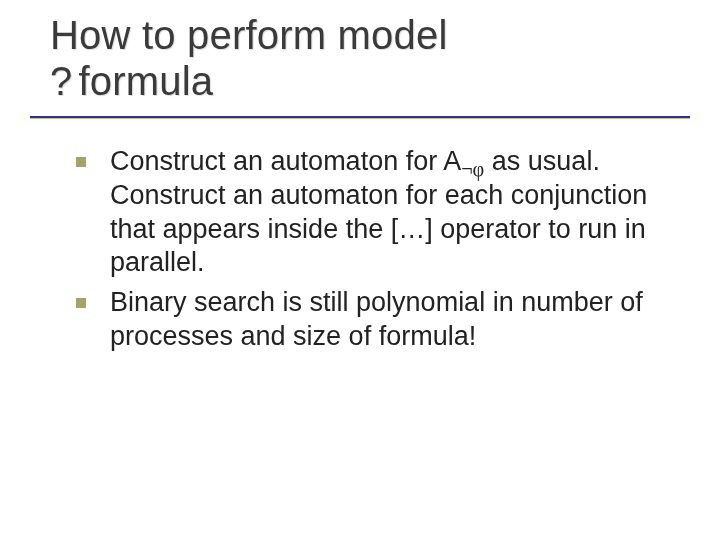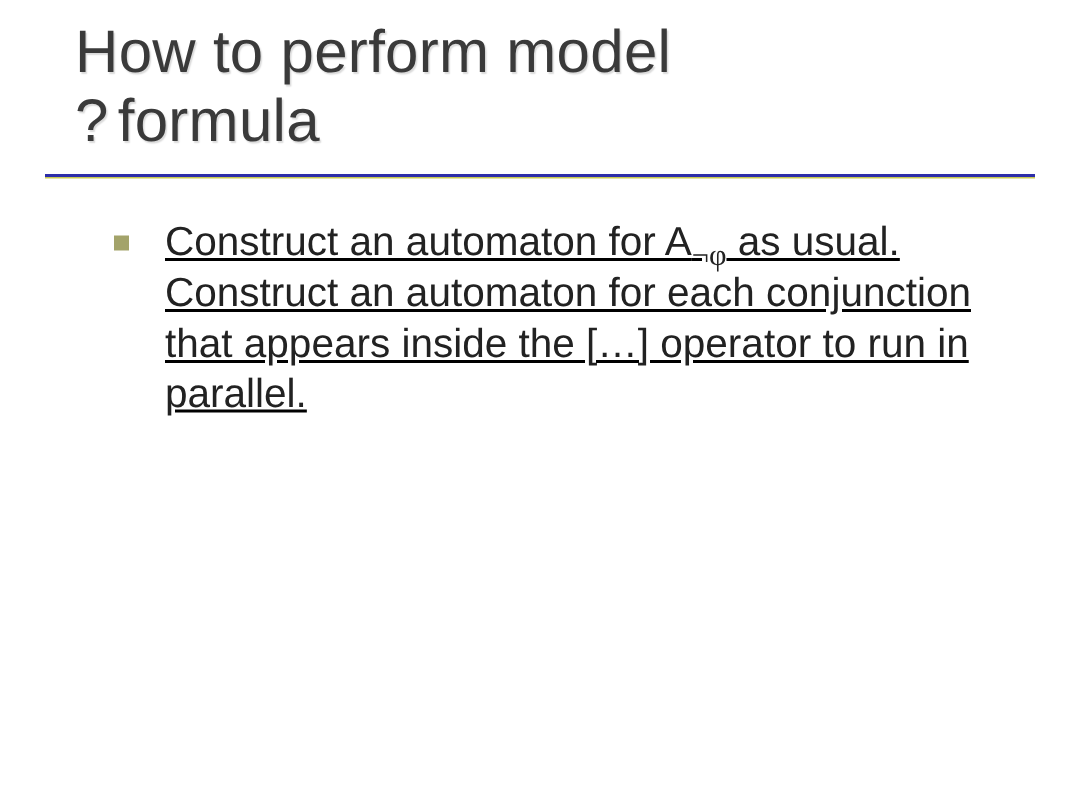--- a/index.html
+++ b/index.html
@@ -32,21 +32,20 @@
     color: #3a3a3a;
     margin-right: 6px;
   }
   .rule {
     margin: 12px 30px 0 30px;
     height: 3px;
     background: linear-gradient(to bottom, #2e2ea8 0%, #2e2ea8 60%, #c9c94f 60%, #c9c94f 100%);
   }
   .body {
     padding: 26px 60px 0 76px;
-    text-decoration: underline;
   }
   ul.bullets {
     list-style: none;
     margin: 0;
     padding: 0;
   }
   ul.bullets > li {
     position: relative;
     font-size: 27px;
     line-height: 1.25;
@@ -82,16 +81,20 @@
   </div>
 
   <div class="rule"></div>
 
   <div class="body">
     <ul class="bullets">
       <li>
         <span class="sq"></span>
         <span>Construct an automaton for A</span><span class="sub">¬φ</span><span> as usual. Construct an automaton for each conjunction that appears inside the […] operator to run in parallel.</span>
       </li>
+      <li>
+        <span class="sq"></span>
+        <span>Binary search is still polynomial in number of processes and size of formula!</span><span class="sub"></span><span></span>
+      </li>
     </ul>
   </div>
 
 </div>
 
 </body></html>

